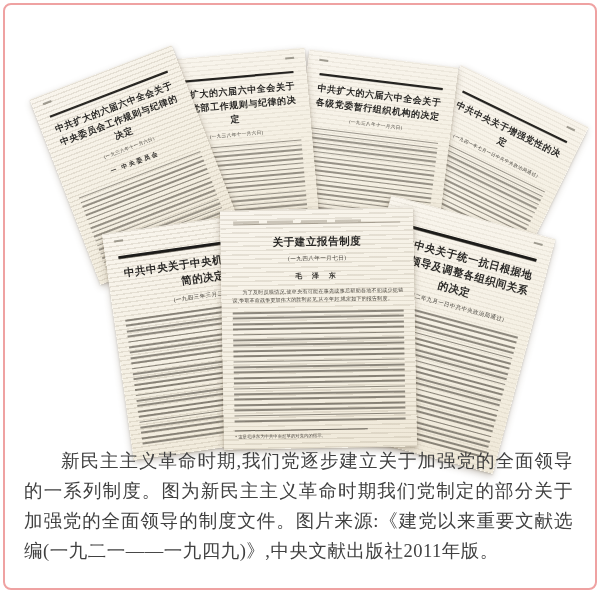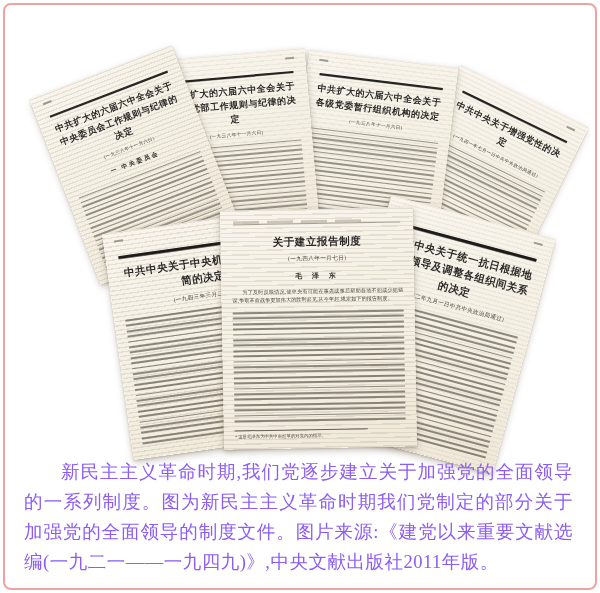--- a/index.html
+++ b/index.html
@@ -106,24 +106,24 @@
   .p1 { left: 60px;  top: 66px;  width: 152px; height: 198px; transform: rotate(-21deg); z-index: 4; }
   .p2 { left: 163px; top: 54px;  width: 150px; height: 192px; transform: rotate(-5deg);  z-index: 3; }
   .p3 { left: 297px; top: 58px;  width: 150px; height: 196px; transform: rotate(7deg);   z-index: 2; }
   .p4 { left: 410px; top: 86px;  width: 142px; height: 200px; transform: rotate(26deg);  z-index: 1; }
   .p5 { left: 117px; top: 220px; width: 188px; height: 228px; transform: rotate(-8deg);  z-index: 6; }
   .p6 { left: 222px; top: 209px; width: 193px; height: 239px; transform: rotate(-1deg);  z-index: 7; }
   .p7 { left: 357px; top: 213px; width: 170px; height: 243px; transform: rotate(15deg);  z-index: 5; }
 
   
   .caption {
-    position: absolute; left: 24px; right: 27px; top: 457px;
+    position: absolute; left: 24px; right: 27px; top: 446px;
     z-index: 10;
     font-size: 18.5px; line-height: 30px;
-    color: #8b5cf6; letter-spacing: .5px;
+    color: #404040; letter-spacing: .5px;
     text-indent: 2em; text-align: justify;
   }
 </style>
 </head>
 <body>
 
 <div class="canvas">
   <div class="frame"></div>
 
   <div class="collage">

